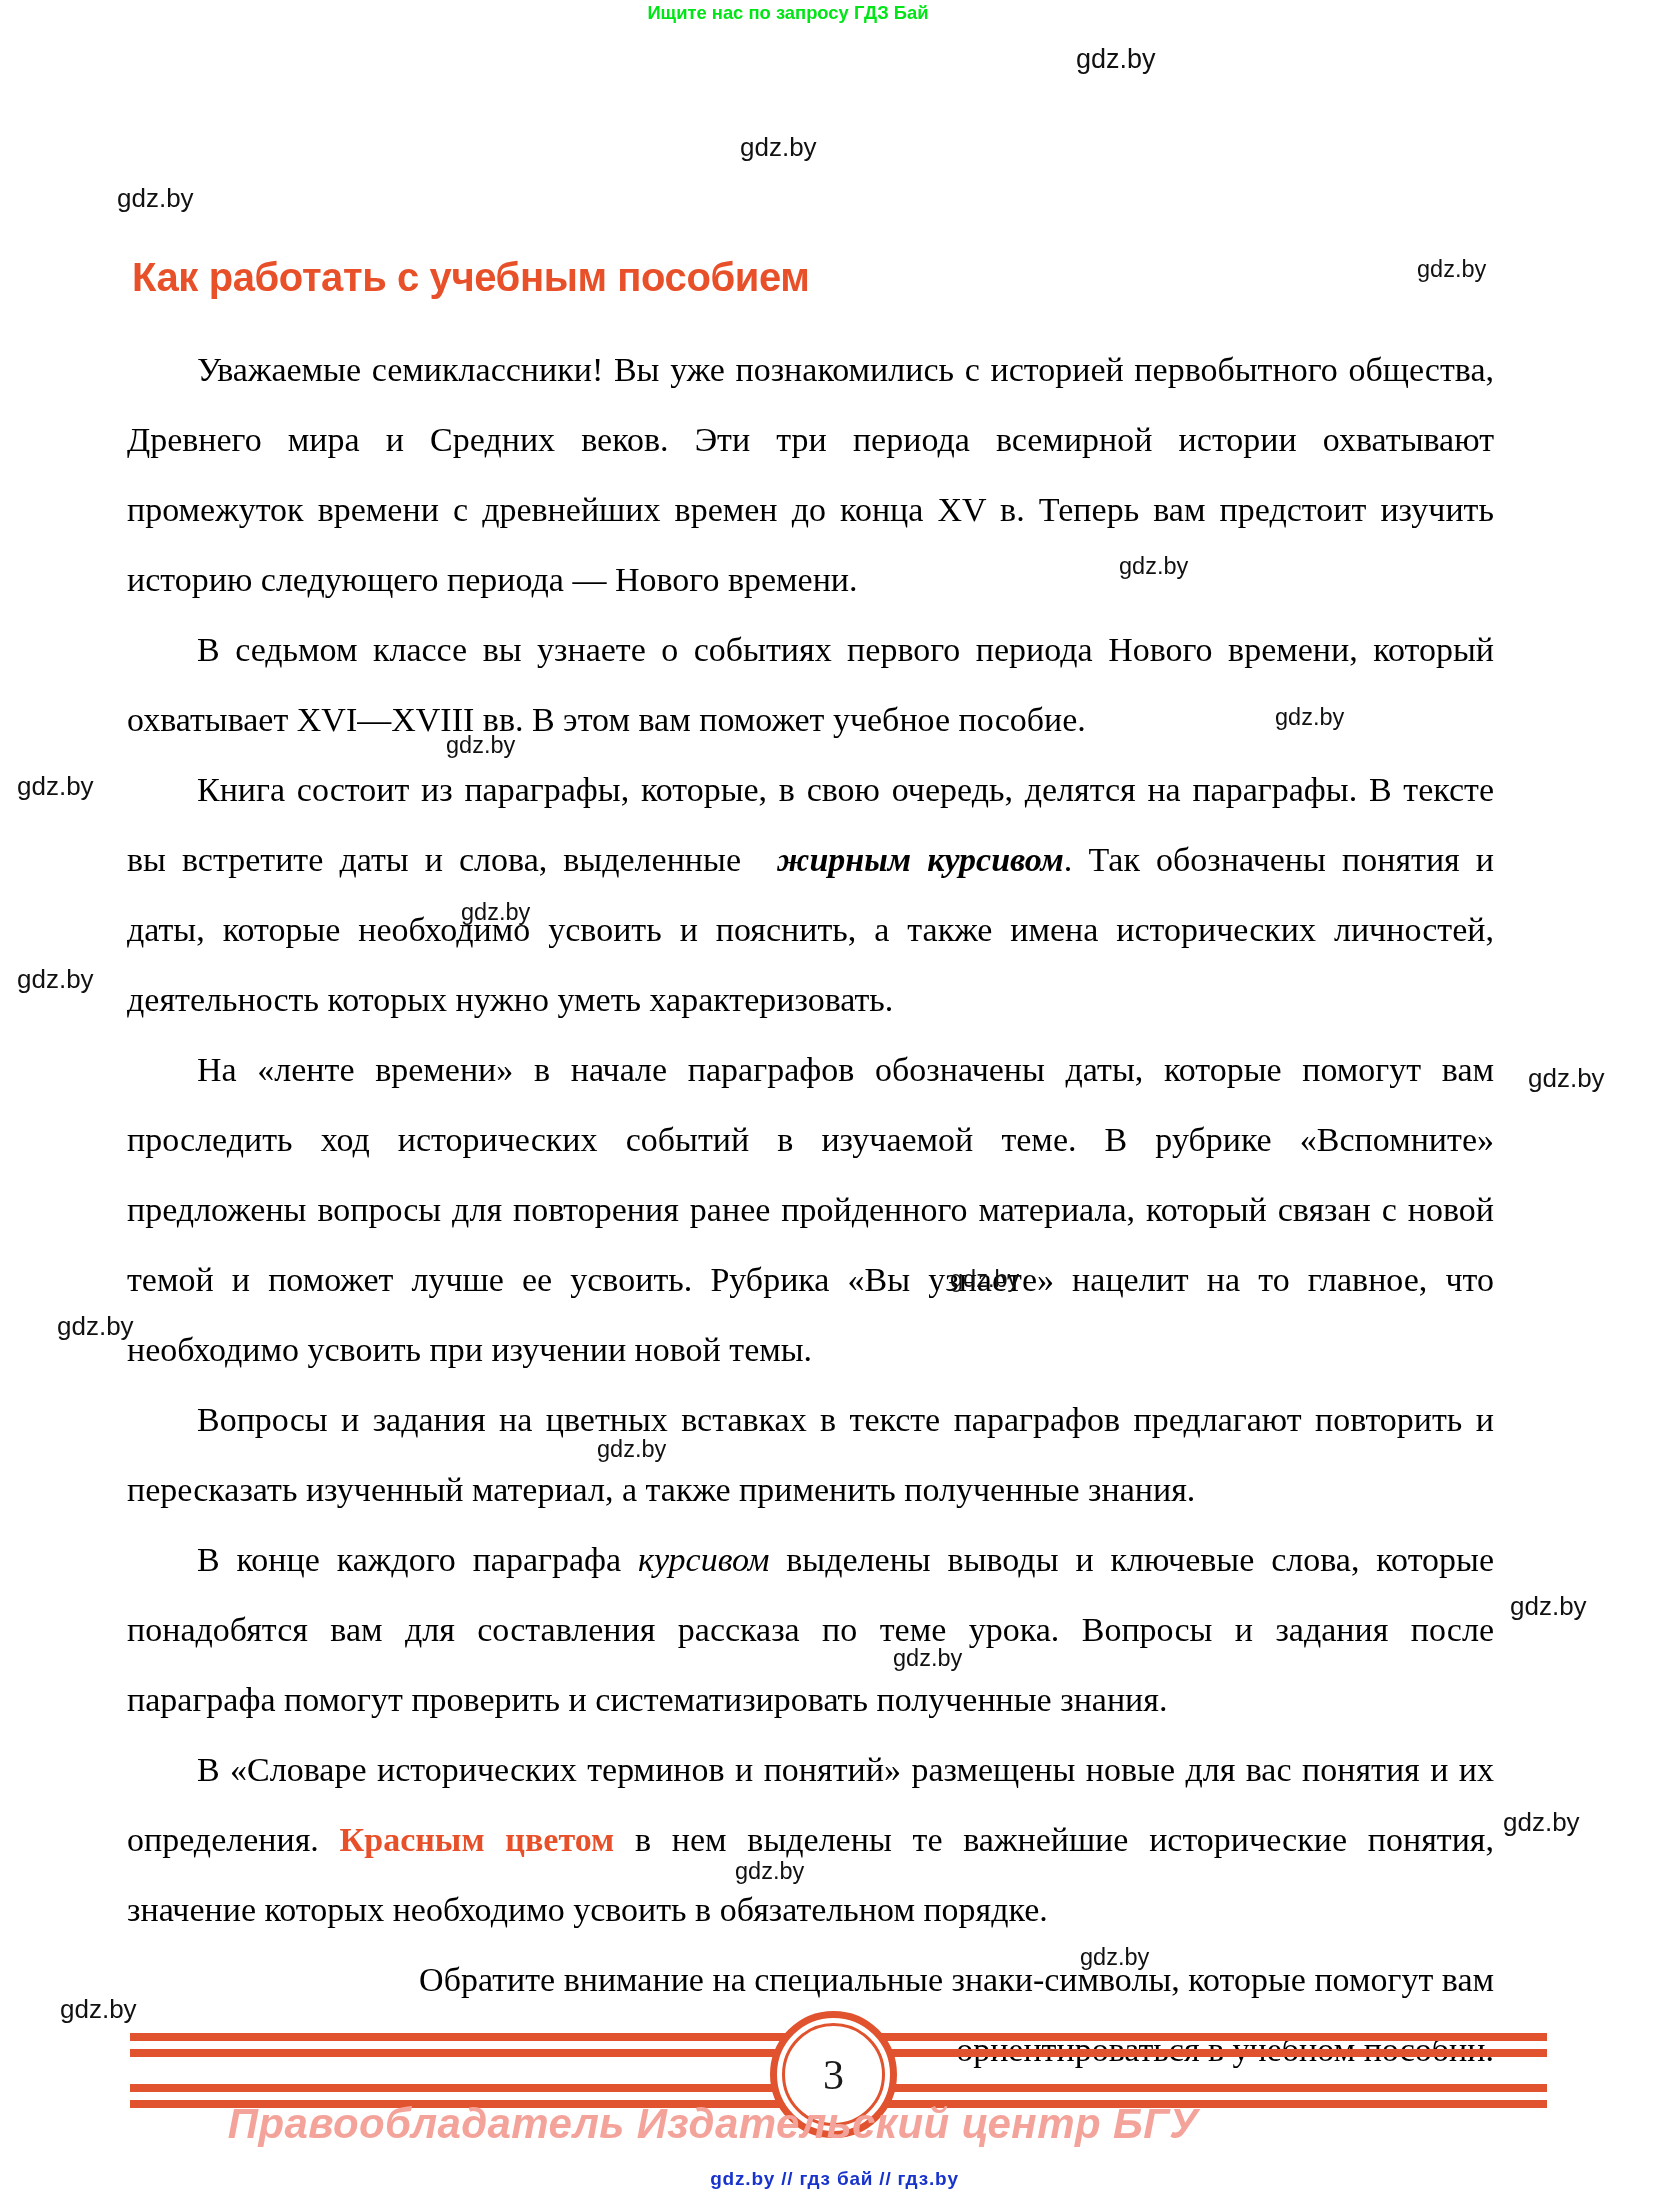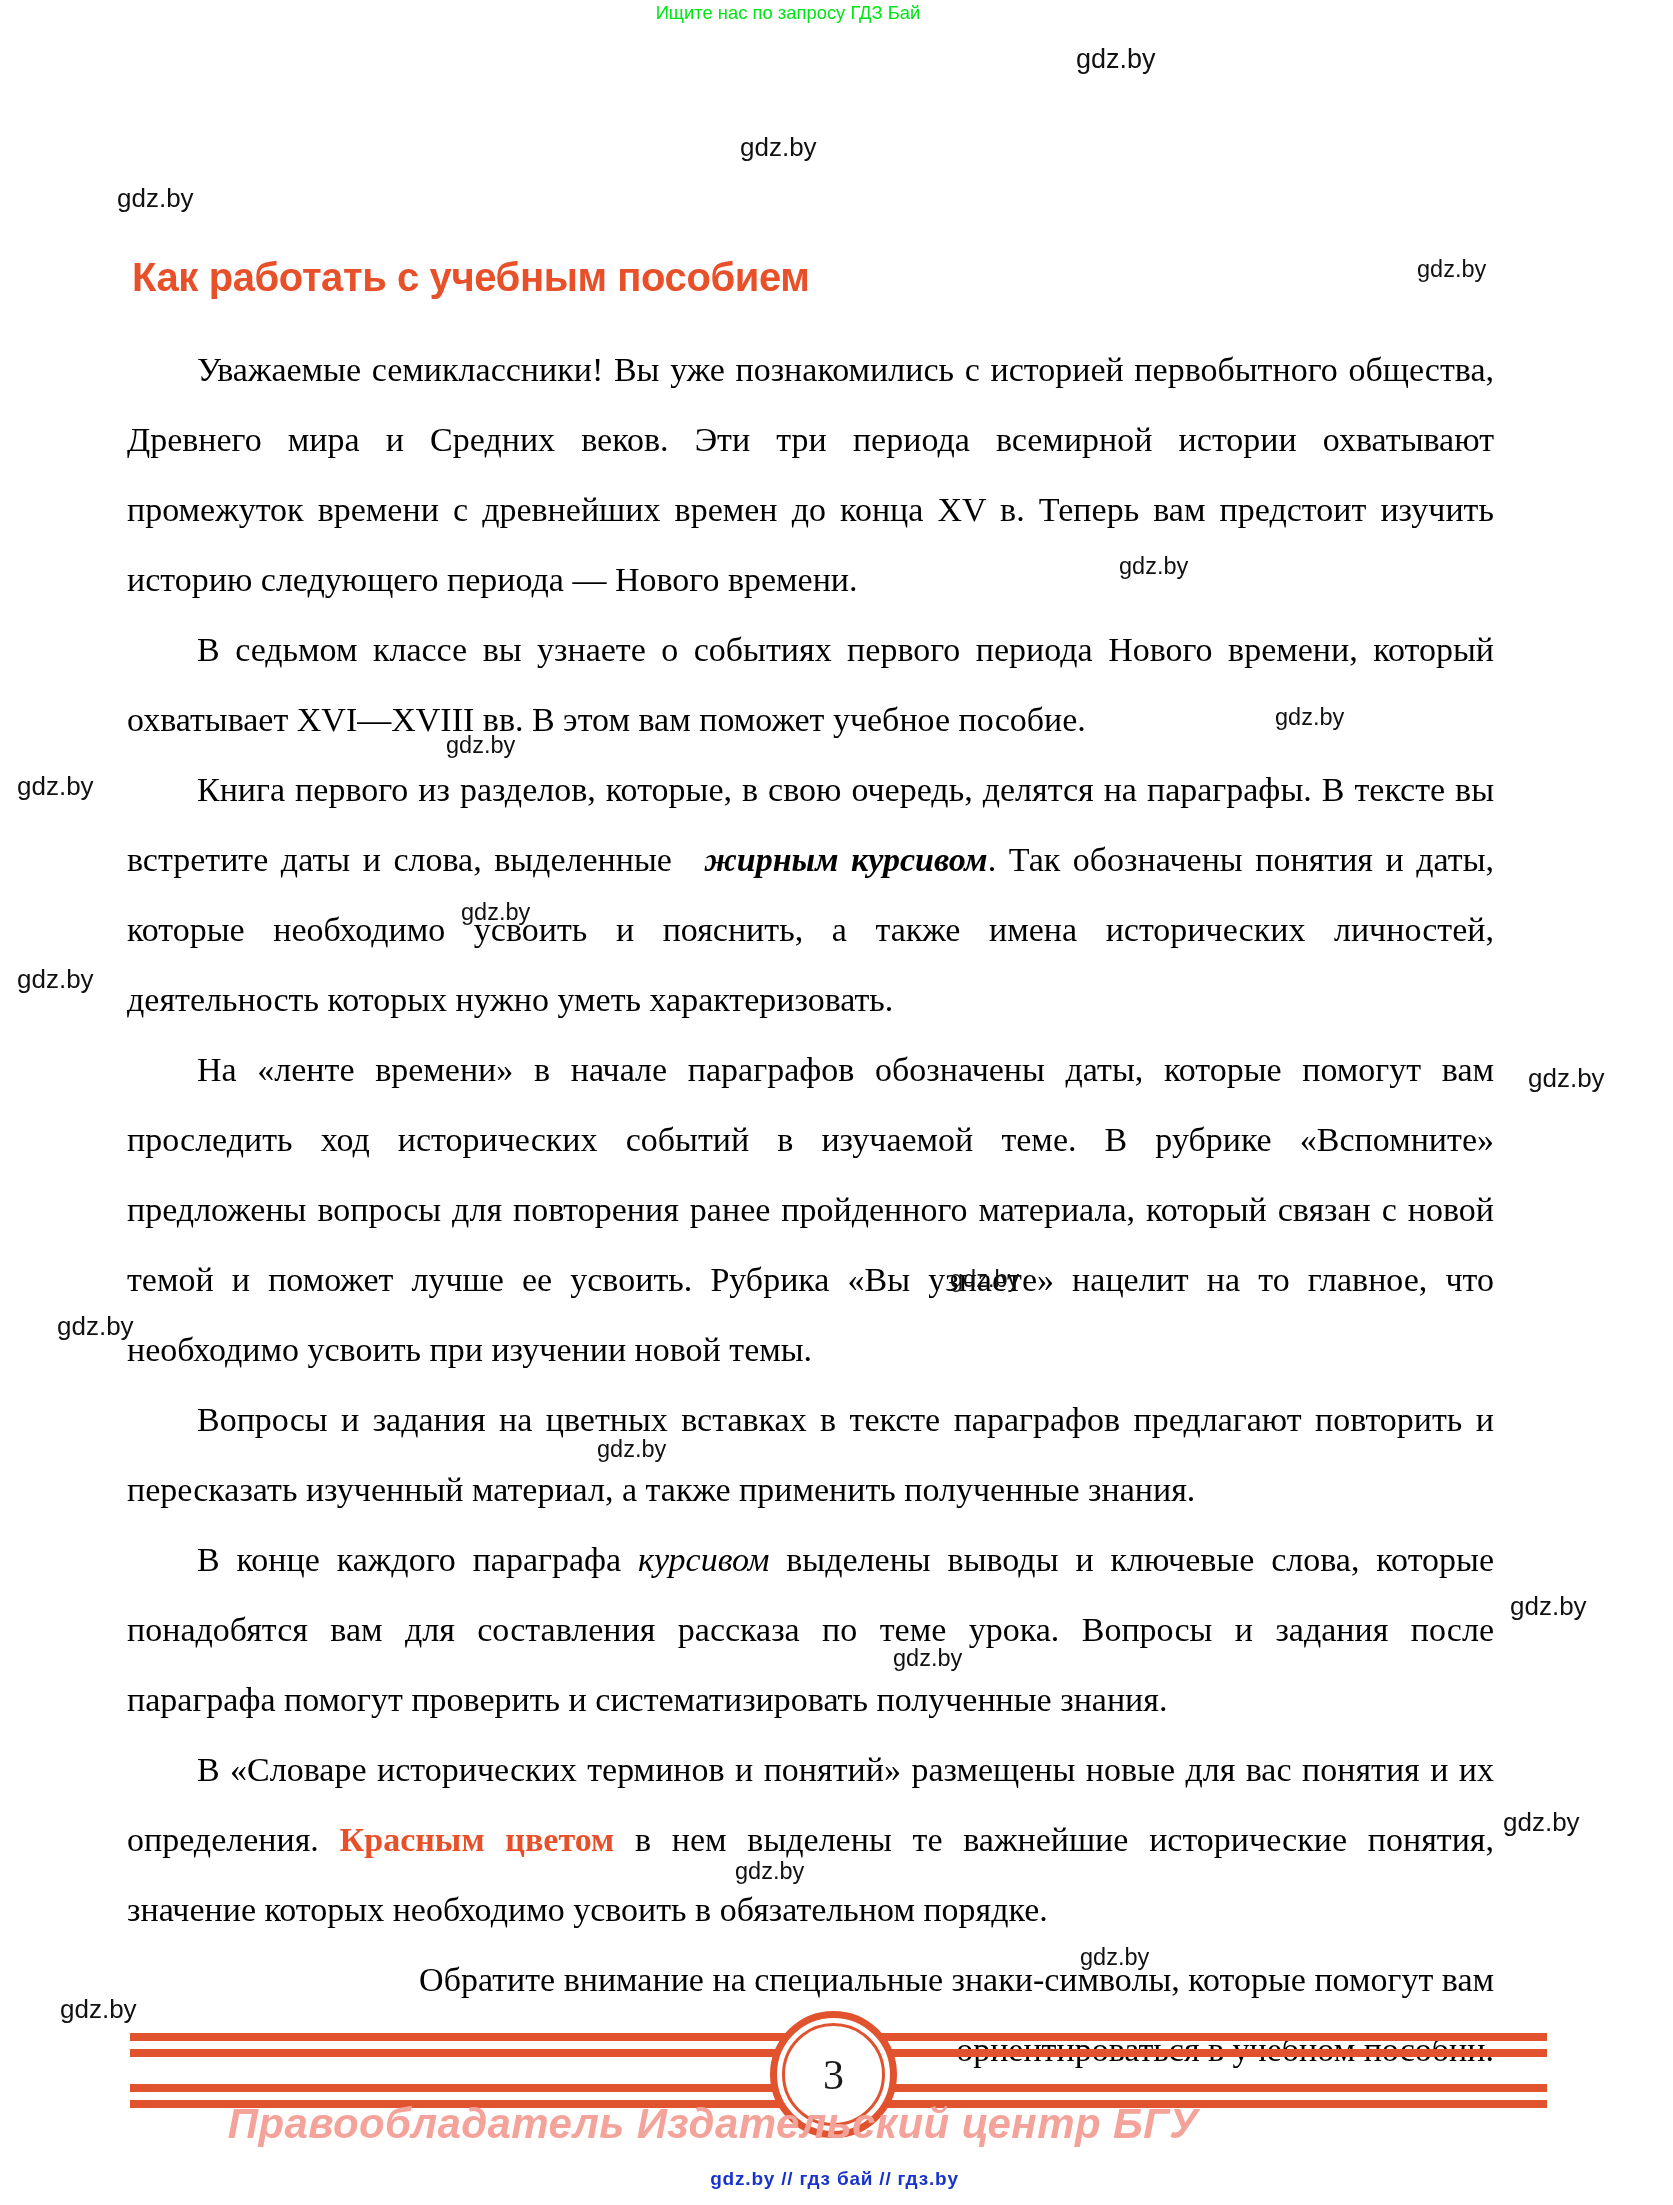--- a/index.html
+++ b/index.html
@@ -17,21 +17,21 @@
 
   
   .promo-header {
     position: absolute;
     top: 1.7px;
     left: 0;
     width: 1576px;
     text-align: center;
     font-family: "Liberation Sans", sans-serif;
     font-size: 18.4px;
-    font-weight: normal;
+    font-weight: bold;
     color: #00e515;
     letter-spacing: 0px;
   }
 
   
   .page {
     position: absolute;
     top: 0;
     left: 0;
     width: 1674px;
@@ -174,21 +174,21 @@
 <div class="page">
 
   <h1 class="title">Как работать с учебным пособием</h1>
 
   <div class="body-text">
 
     <p><span>Уважаемые семиклассники! Вы уже познакомились с историей первобытного общества, Древнего мира и Средних веков. Эти три периода всемирной истории охватывают промежуток времени с древнейших времен до конца XV в. Теперь вам предстоит изучить историю следующего периода — Нового времени.</span></p>
 
     <p><span>В седьмом классе вы узнаете о событиях первого периода Нового времени, который охватывает XVI—XVIII вв. В этом вам поможет учебное пособие.</span></p>
 
-    <p><span>Книга первого из разделов, которые, в свою очередь, делятся на параграфы. В тексте вы встретите даты и слова, выделенные </span><span class="bi">жирным курсивом</span><span>. Так обозначены понятия и даты, которые необходимо усвоить и пояснить, а также имена исторических личностей, деятельность которых нужно уметь характеризовать.</span></p>
+    <p><span>Книга состоит из параграфы, которые, в свою очередь, делятся на параграфы. В тексте вы встретите даты и слова, выделенные </span><span class="bi">жирным курсивом</span><span>. Так обозначены понятия и даты, которые необходимо усвоить и пояснить, а также имена исторических личностей, деятельность которых нужно уметь характеризовать.</span></p>
 
     <p><span>На «ленте времени» в начале параграфов обозначены даты, которые помогут вам проследить ход исторических событий в изучаемой теме. В рубрике «Вспомните» предложены вопросы для повторения ранее пройденного материала, который связан с новой темой и поможет лучше ее усвоить. Рубрика «Вы узнаете» нацелит на то главное, что необходимо усвоить при изучении новой темы.</span></p>
 
     <p><span>Вопросы и задания на цветных вставках в тексте параграфов предлагают повторить и пересказать изученный материал, а также применить полученные знания.</span></p>
 
     <p><span>В конце каждого параграфа </span><span class="it">курсивом</span><span> выделены выводы и ключевые слова, которые понадобятся вам для составления рассказа по теме урока. Вопросы и задания после параграфа помогут проверить и систематизировать полученные знания.</span></p>
 
     <p><span>В «Словаре исторических терминов и понятий» размещены новые для вас понятия и их определения. </span><span class="redbold">Красным цветом</span><span> в нем выделены те важнейшие исторические понятия, значение которых необходимо усвоить в обязательном порядке.</span></p>
 
     <p><span>Обратите внимание на специальные знаки-символы, которые помогут вам ориентироваться в учебном пособии.</span></p>

